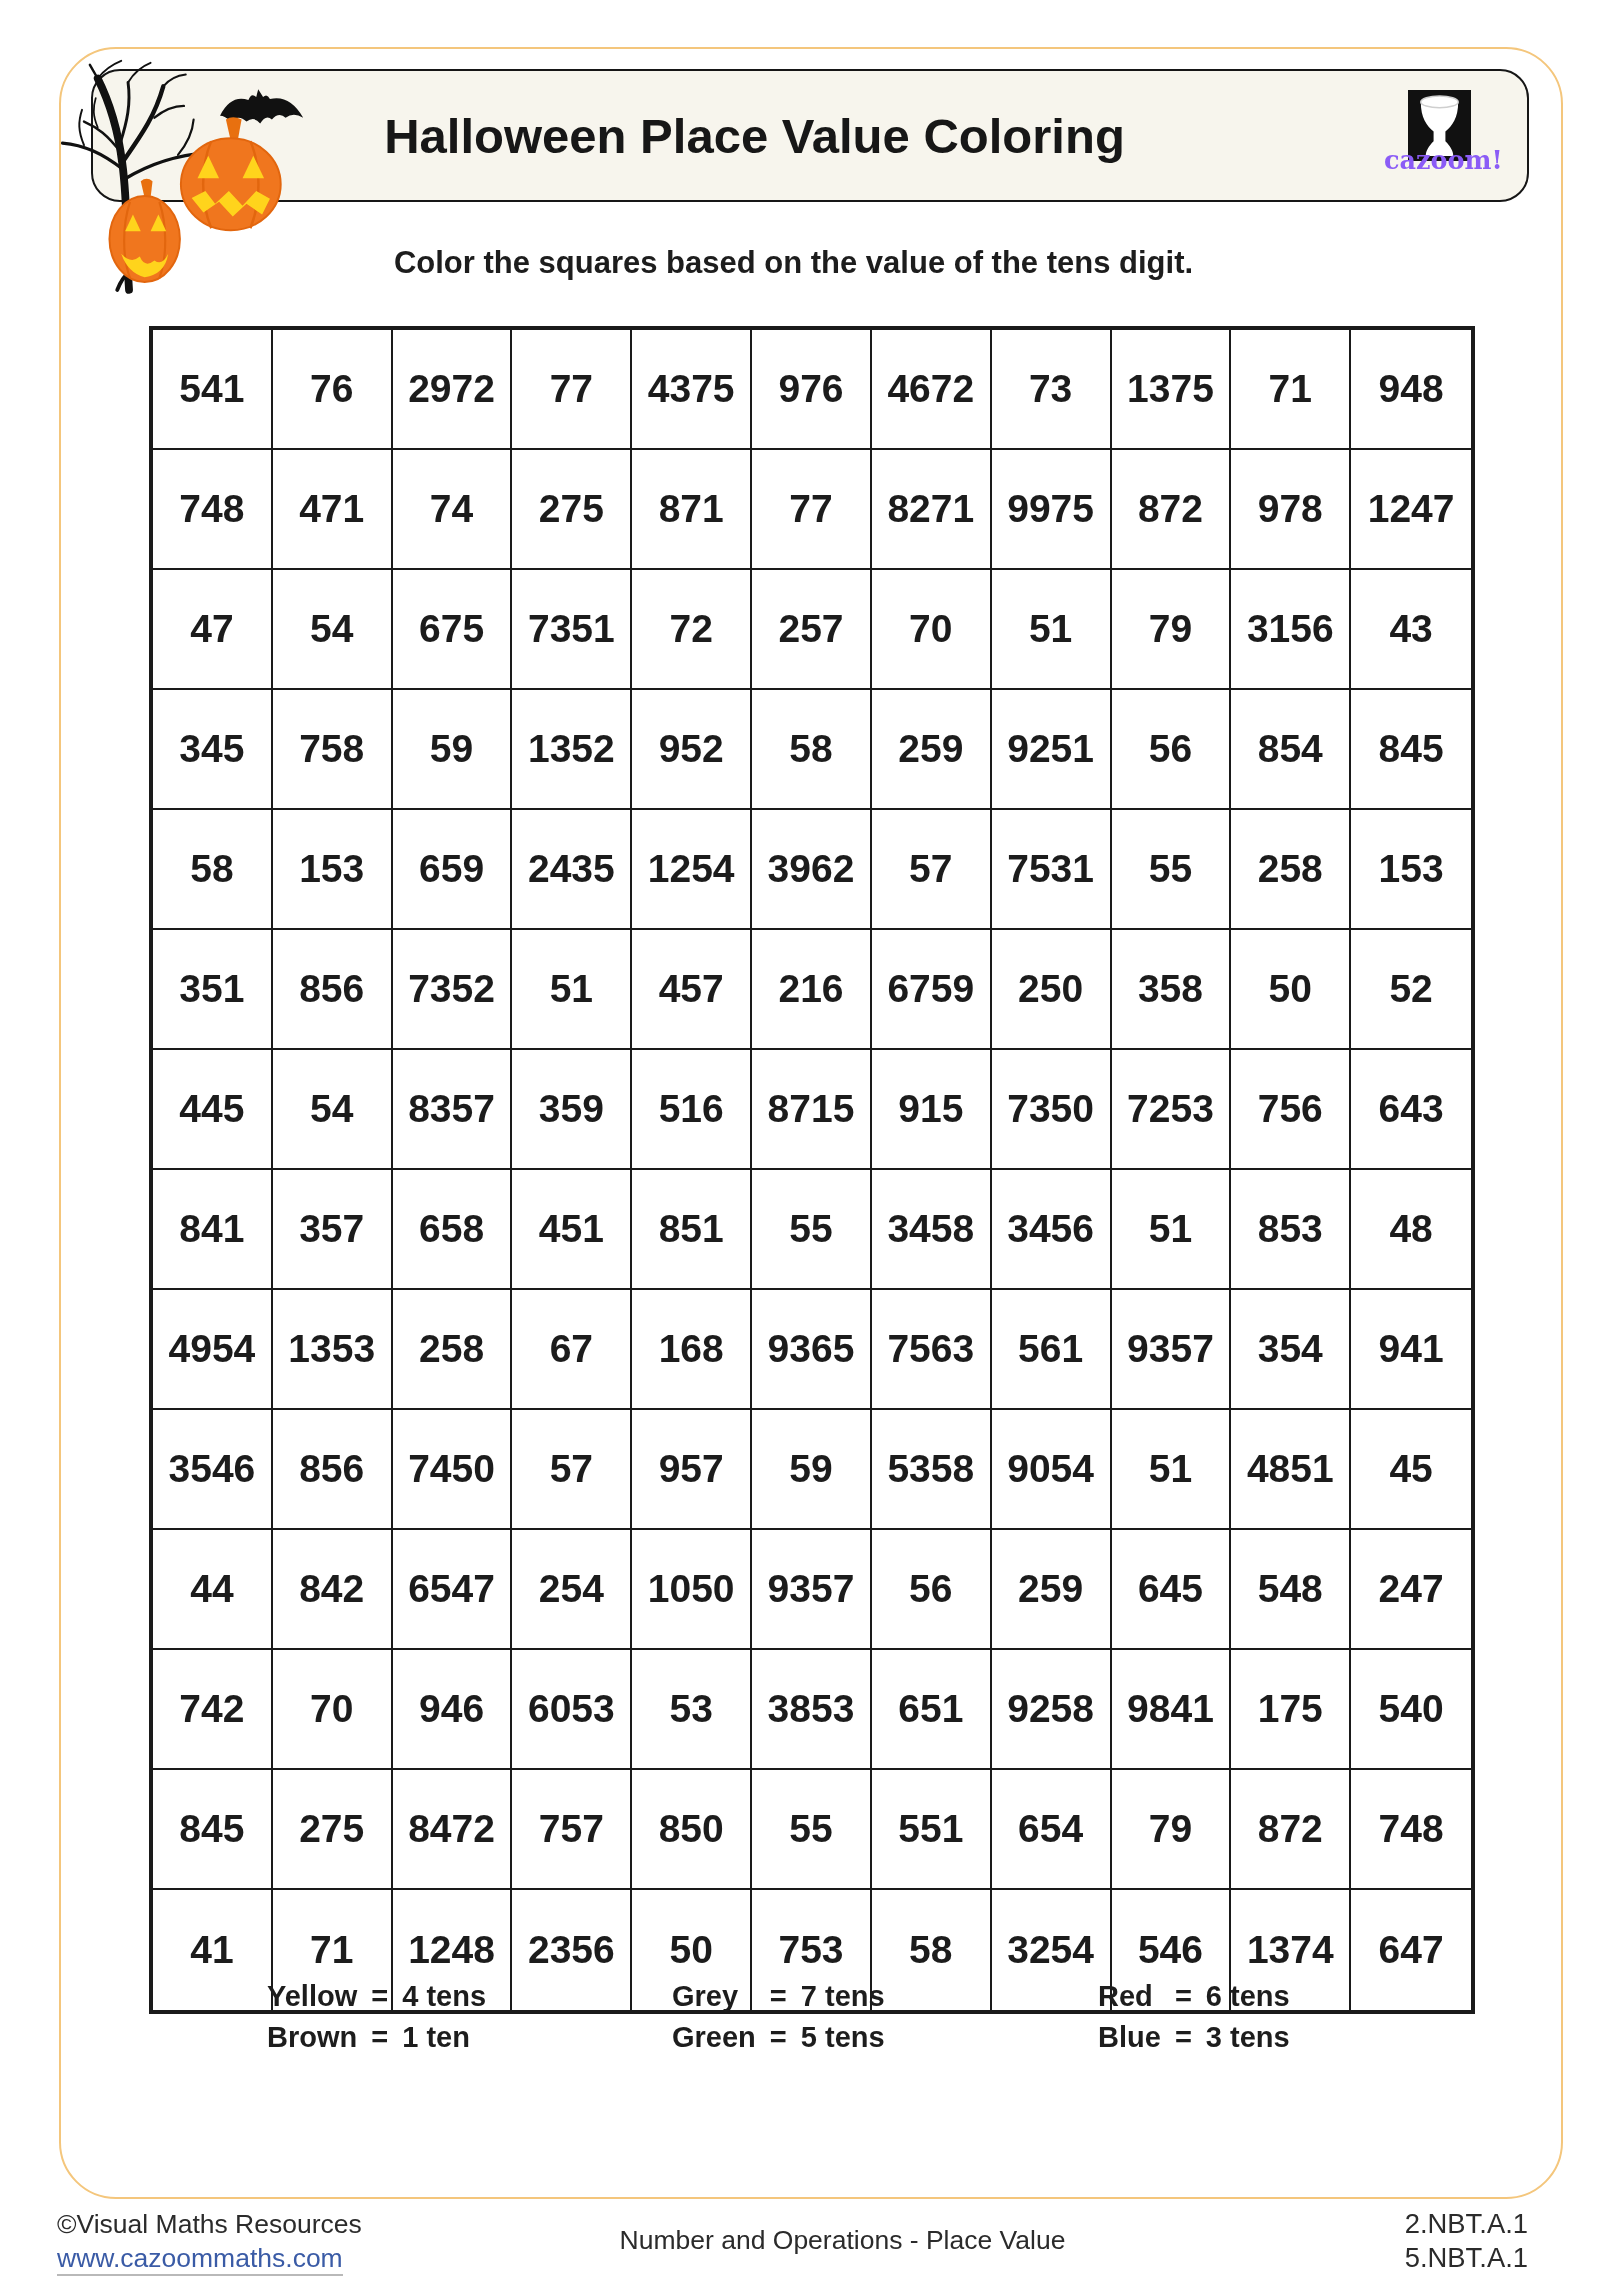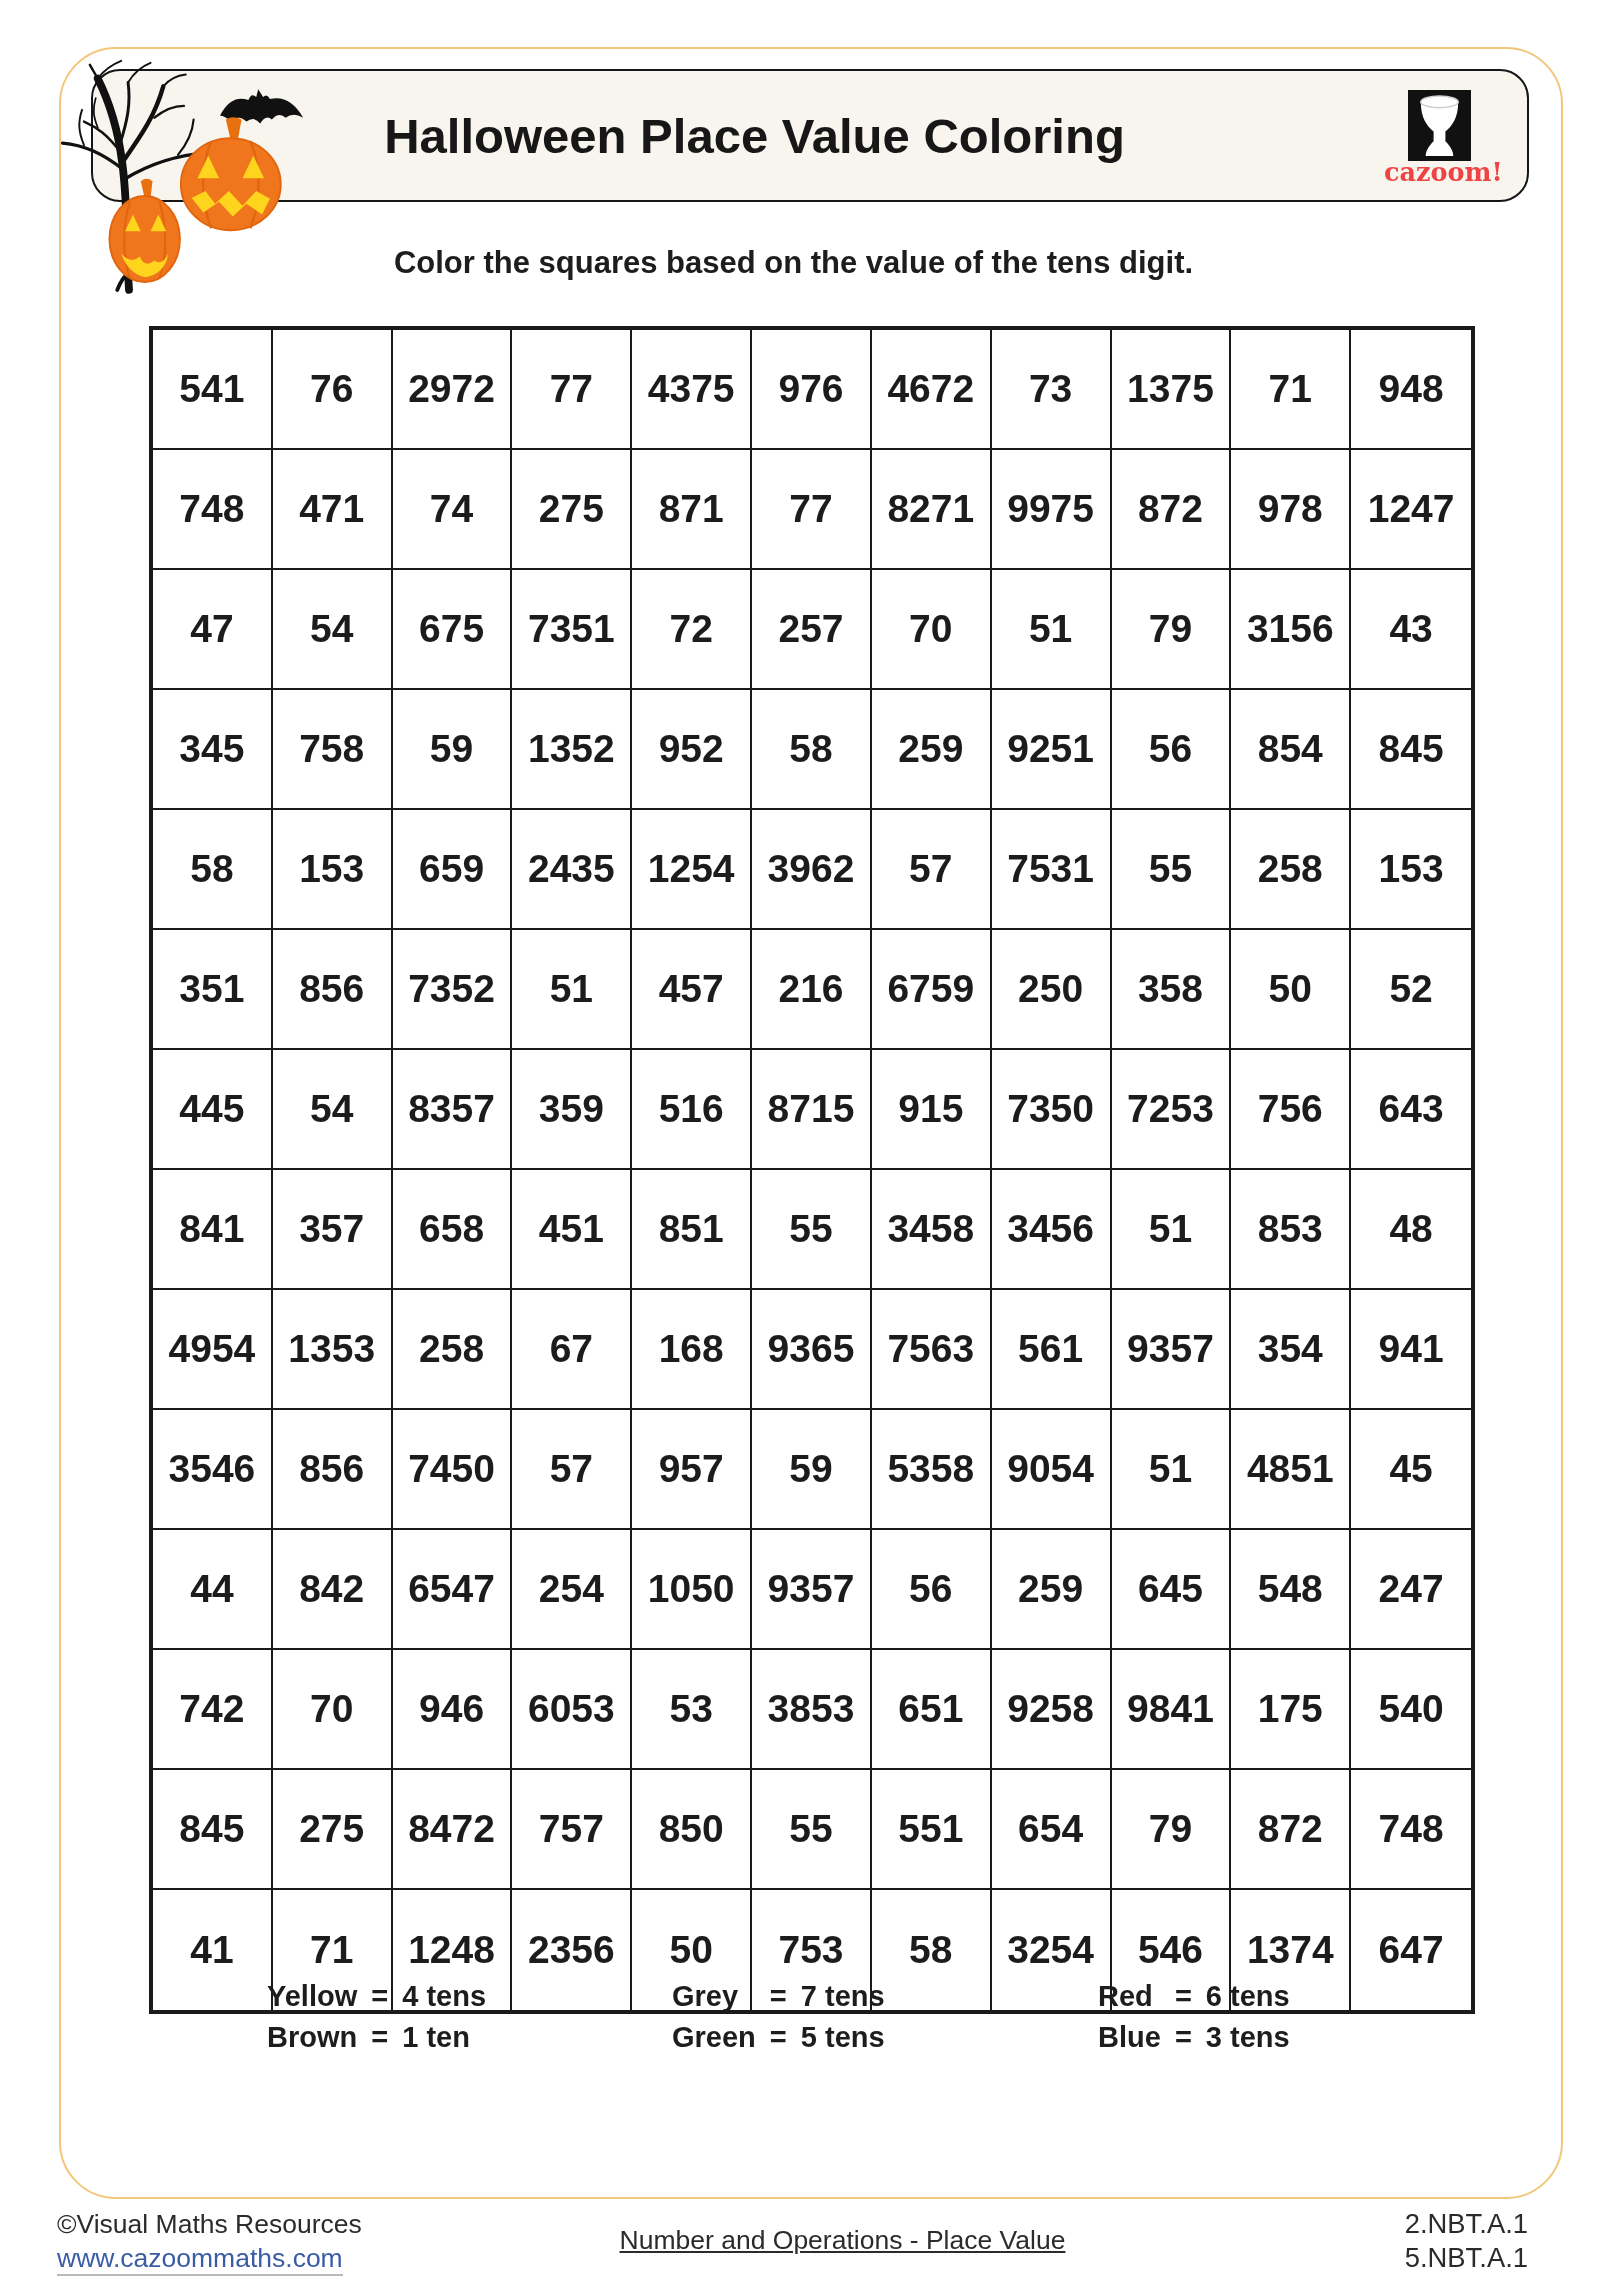--- a/index.html
+++ b/index.html
@@ -17,22 +17,22 @@
     box-sizing:border-box;z-index:1;
   }
   .page-title{
     position:absolute;left:235px;top:101px;width:1039px;height:71px;
     line-height:71px;text-align:center;font-size:49px;font-weight:bold;
     color:#171717;z-index:2;letter-spacing:0px;
   }
   .decorations{position:absolute;left:39px;top:37px;width:274px;height:265px;z-index:3;}
   .logo{position:absolute;left:1408px;top:90px;width:63px;height:71px;background:#111;z-index:2;}
   .logo-text{
-    position:absolute;left:1384px;top:157px;width:114px;text-align:right;
-    font-family:"DejaVu Serif", serif;font-weight:bold;font-size:25.5px;color:#ef4444;z-index:2;
+    position:absolute;left:1384px;top:145px;width:114px;text-align:right;
+    font-family:"DejaVu Serif", serif;font-weight:bold;font-size:25.5px;color:#8b5cf6;z-index:2;
   }
   .instruction{
     position:absolute;left:132px;top:245px;width:1323px;text-align:center;
     font-size:31px;font-weight:bold;color:#1d1d1d;
   }
   .grid{
     position:absolute;left:149px;top:326px;width:1326px;height:1688px;
     display:grid;grid-template-columns:repeat(11,1fr);grid-template-rows:repeat(14,1fr);
     border:4.9px solid #1a1a1a;box-sizing:border-box;background:#fff;
   }
@@ -47,21 +47,21 @@
     position:absolute;top:1980px;display:grid;
     grid-template-columns:max-content 45px max-content;
     row-gap:7.8px;font-size:29px;font-weight:bold;color:#1d1d1d;line-height:33px;
   }
   .legend-eq{text-align:center;}
   .lg1{left:267px;} .lg2{left:672px;} .lg3{left:1098px;}
   .footer-left{position:absolute;left:57px;top:2207px;font-size:26.5px;color:#2b2b2b;line-height:34px;}
   .footer-link{color:#3A5BA6;border-bottom:2px solid #b9b9b9;padding-bottom:1px;cursor:pointer;}
   .footer-center{
     position:absolute;left:568px;top:2225px;width:549px;text-align:center;
-    font-size:26.5px;color:#2b2b2b;text-decoration:underline;
+    font-size:26.5px;color:#2b2b2b;
   }
   .footer-right{
     position:absolute;right:68px;top:2207px;text-align:right;
     font-size:27.4px;color:#2b2b2b;line-height:34px;
   }
 </style>
 </head>
 <body>
 
 <div class="page">

